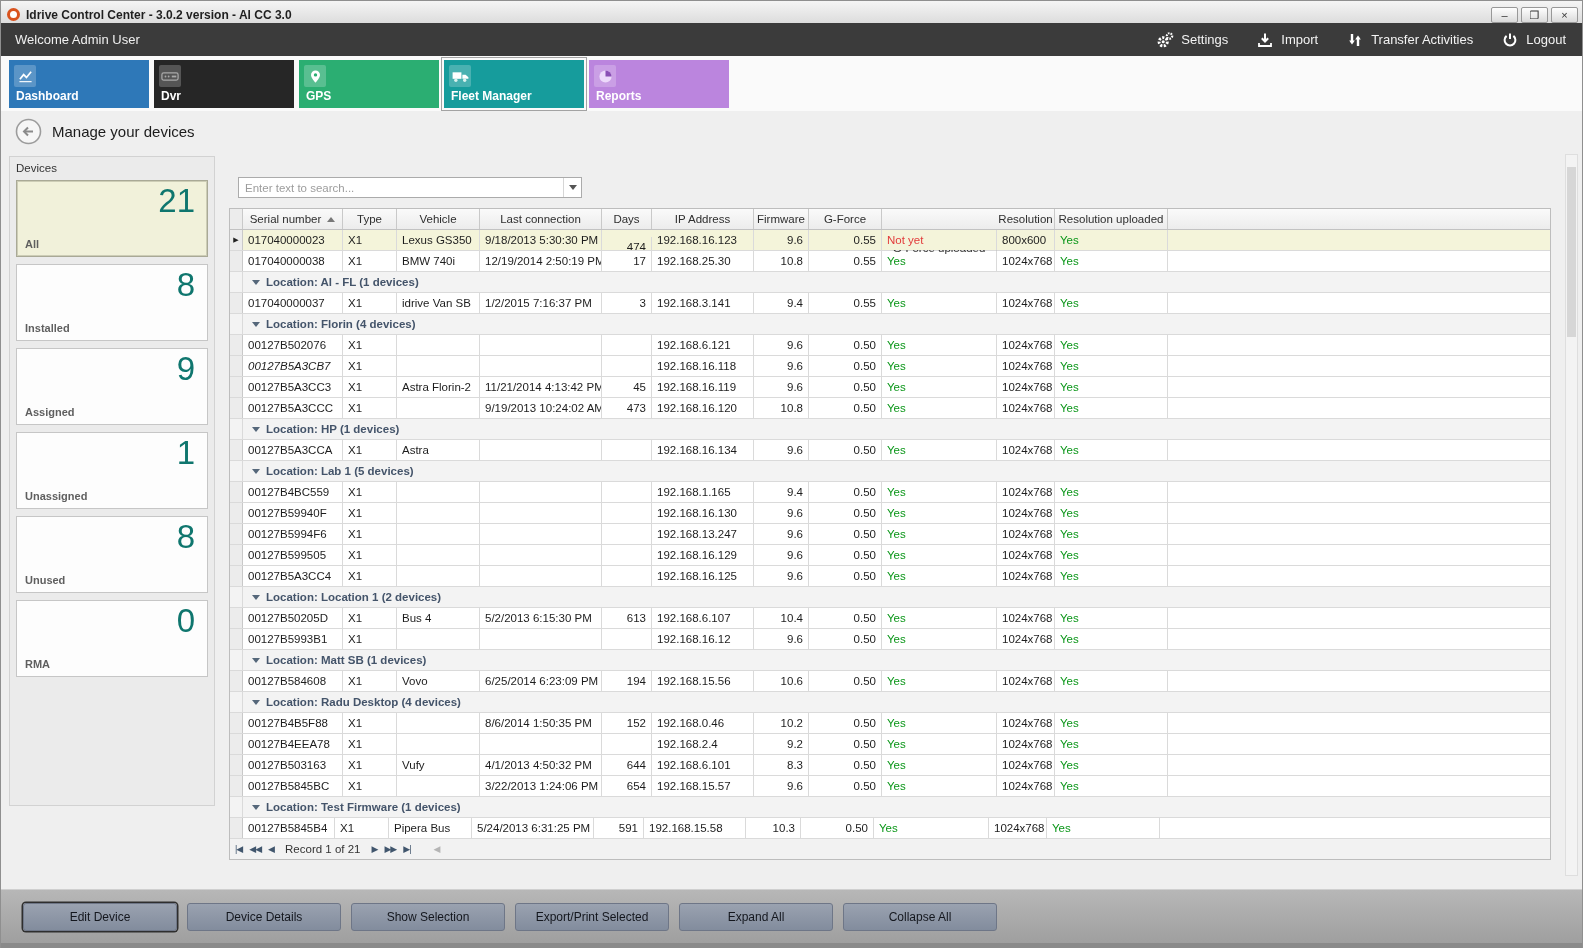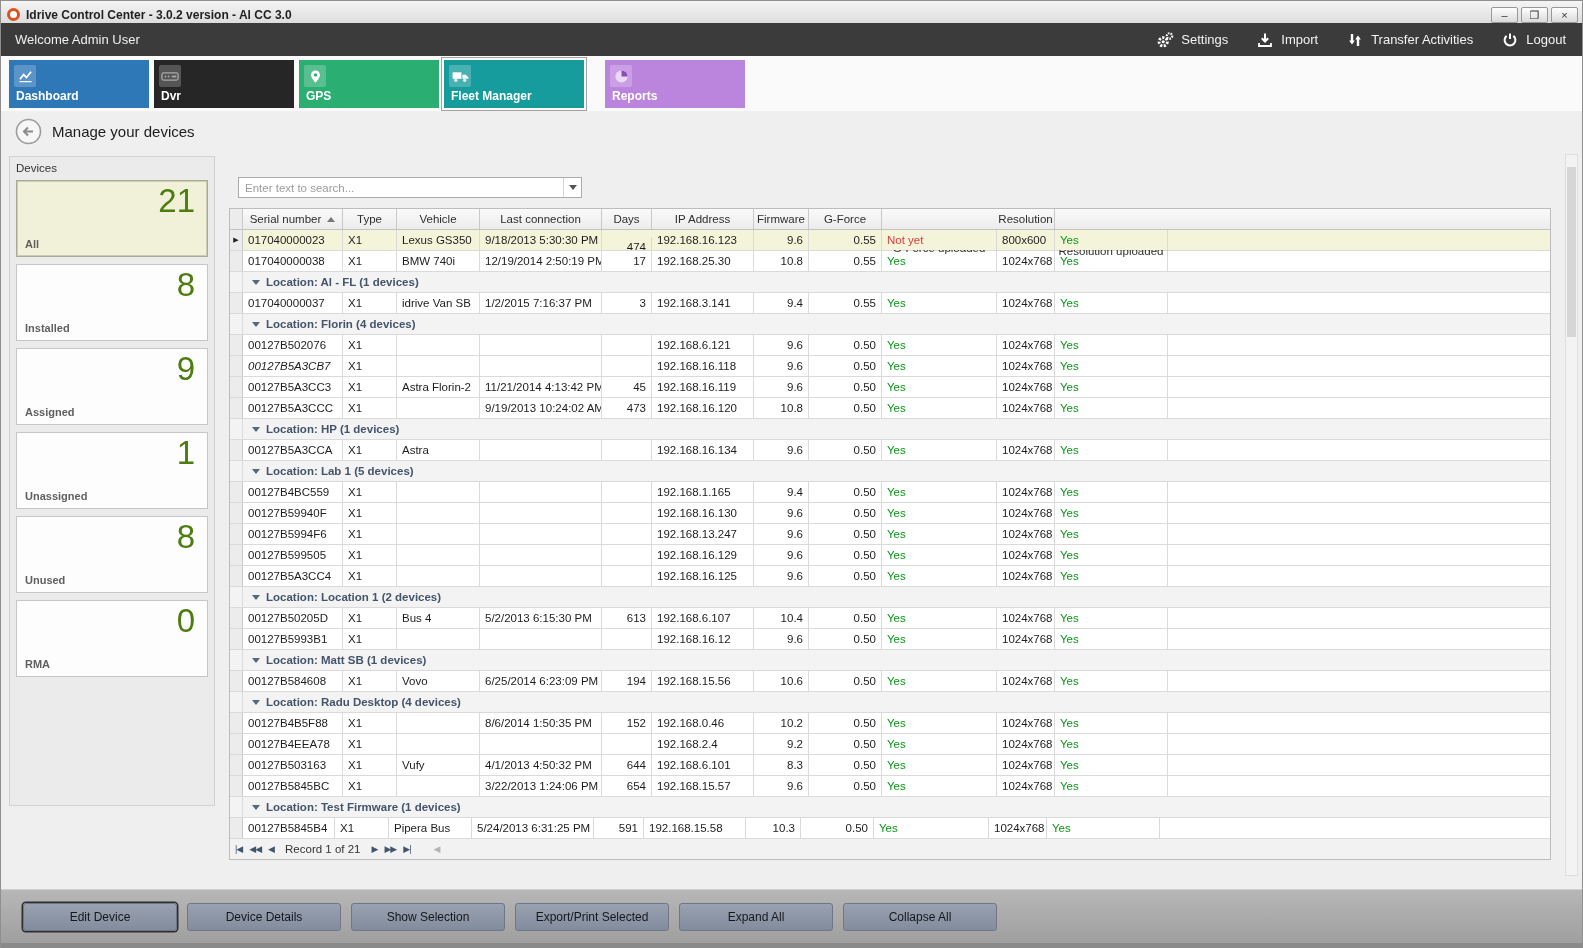--- a/index.html
+++ b/index.html
@@ -37,21 +37,21 @@
   .pageheader{position:absolute;left:0;top:110px;right:0;height:40px;display:flex;align-items:center;padding-left:14px;box-sizing:border-box;}
   .back-btn{width:27px;height:27px;margin-right:10px;cursor:pointer;flex:none;}
   .page-title{font-size:15px;color:#1c1c1c;}
 
   
   .content{position:absolute;left:0;top:150px;right:0;height:738px;}
   .sidebar{position:absolute;left:8px;top:5px;width:206px;height:650px;background:#ebebeb;border:1px solid #d2d2d2;box-sizing:border-box;}
   .sidebar-title{font-size:11.5px;color:#333;padding:5px 0 6px 6px;}
   .card{margin:0 6px 7px 6px;height:77px;background:#fdfdfd;border:1px solid #c6c6c6;position:relative;box-sizing:border-box;cursor:pointer;}
   .card.selected{background:#f1f1da;border:1px solid #a9a996;box-shadow:inset 0 0 0 1px #cdcdb6;}
-  .card .count{position:absolute;top:1px;right:12px;font-size:33px;color:#4d7c0f;}
+  .card .count{position:absolute;top:1px;right:12px;font-size:33px;color:#0f766e;}
   .card .label{position:absolute;left:8px;bottom:6px;font-size:11px;font-weight:bold;color:#5f5f5f;}
 
   .main{position:absolute;left:224px;top:0;right:25px;bottom:0;}
   .search-combo{position:absolute;left:13px;top:26px;width:344px;height:21px;background:#fff;border:1px solid #ababab;
                 box-sizing:border-box;display:flex;}
   .search-input{flex:1;border:none;outline:none;font-size:11.5px;padding:0 6px;font-family:inherit;color:#333;background:transparent;}
   .search-input::placeholder{color:#9d9d9d;}
   .combo-arrow{width:17px;display:flex;align-items:center;justify-content:center;border-left:1px solid #d6d6d6;cursor:pointer;}
   .dtri{width:0;height:0;border-left:4px solid transparent;border-right:4px solid transparent;border-top:5px solid #555;}
 
@@ -189,21 +189,21 @@
         <span class="ticon">
           <svg viewBox="0 0 18 14" width="17" height="13">
             <rect x="0.5" y="2.5" width="9.5" height="7" fill="#fff"></rect>
             <path d="M11 5h3.5l3 2.7v1.8H11z" fill="#fff"></path>
             <circle cx="4" cy="11" r="1.8" fill="#d9f2ee"></circle>
             <circle cx="13.5" cy="11" r="1.8" fill="#d9f2ee"></circle>
           </svg>
         </span>
         <span class="tlabel">Fleet Manager</span>
       </div>
-      <div class="tab" style="background: rgb(187, 133, 222); margin-left: 16px;">
+      <div class="tab" style="background: rgb(187, 133, 222);">
         <span class="ticon">
           <svg viewBox="0 0 16 16" width="15" height="15">
             <circle cx="8" cy="8" r="6.5" fill="#ecd9fa"></circle>
             <path d="M8 8V1.5A6.5 6.5 0 0 1 14.5 8Z" fill="#8a4fb5"></path>
           </svg>
         </span>
         <span class="tlabel">Reports</span>
       </div>
     </div>
 
@@ -263,21 +263,21 @@
             <div class="hcell" style="width: 100px;">Serial number<span class="sort-up"></span></div>
             <div class="hcell" style="width: 54px;">Type</div>
             <div class="hcell" style="width: 83px;">Vehicle</div>
             <div class="hcell" style="width: 122px;">Last connection</div>
             <div class="hcell" style="width: 50px;">Days</div>
             <div class="hcell" style="width: 102px;">IP Address</div>
             <div class="hcell" style="width: 55px;">Firmware</div>
             <div class="hcell" style="width: 73px;">G-Force</div>
             <div class="hcell" style="width: 115px; margin-top: 29px;">G-Force uploaded</div>
             <div class="hcell" style="width: 58px;">Resolution</div>
-            <div class="hcell" style="width: 113px; margin-top: 32px;">Resolution uploaded</div>
+            <div class="hcell" style="width: 113px;">Resolution uploaded</div>
             <div class="hcell fill"></div>
           </div>
         <div>
             <div class="grow data-row sel">
               <div class="ind">▶</div>
               <div class="cell al" style="width: 100px;">017040000023</div>
               <div class="cell al" style="width: 54px;">X1</div>
               <div class="cell al" style="width: 83px;">Lexus GS350</div>
               <div class="cell al" style="width: 122px;">9/18/2013 5:30:30 PM</div>
               <div class="cell ar" style="width: 50px; margin-top: 7px;">474</div>

